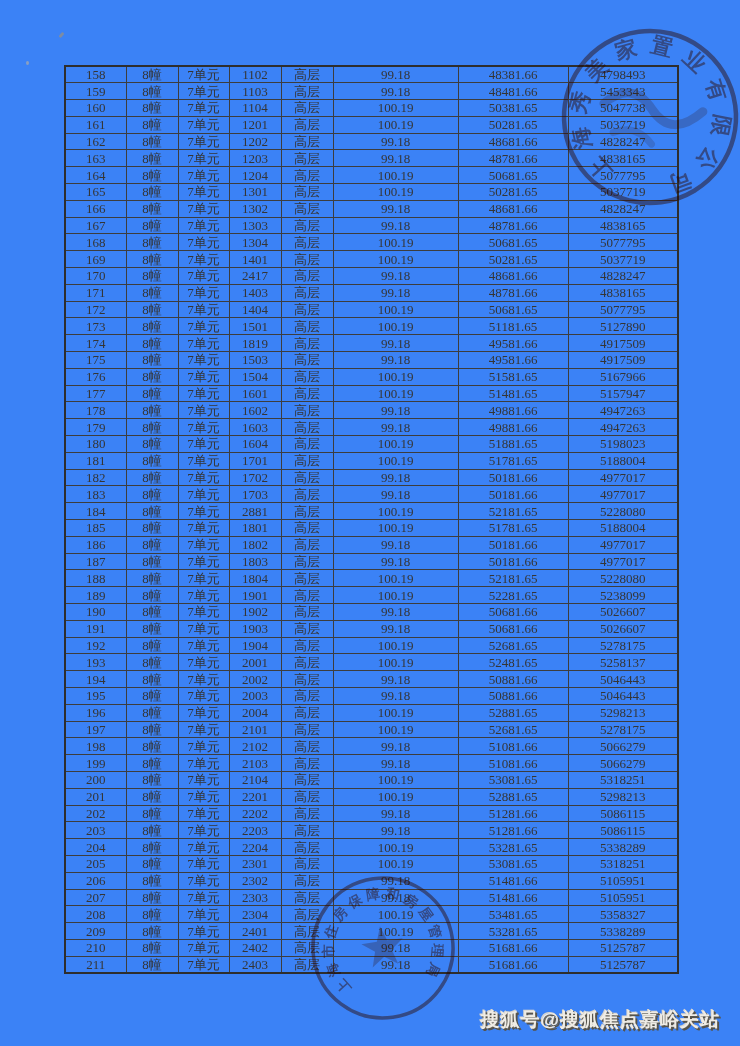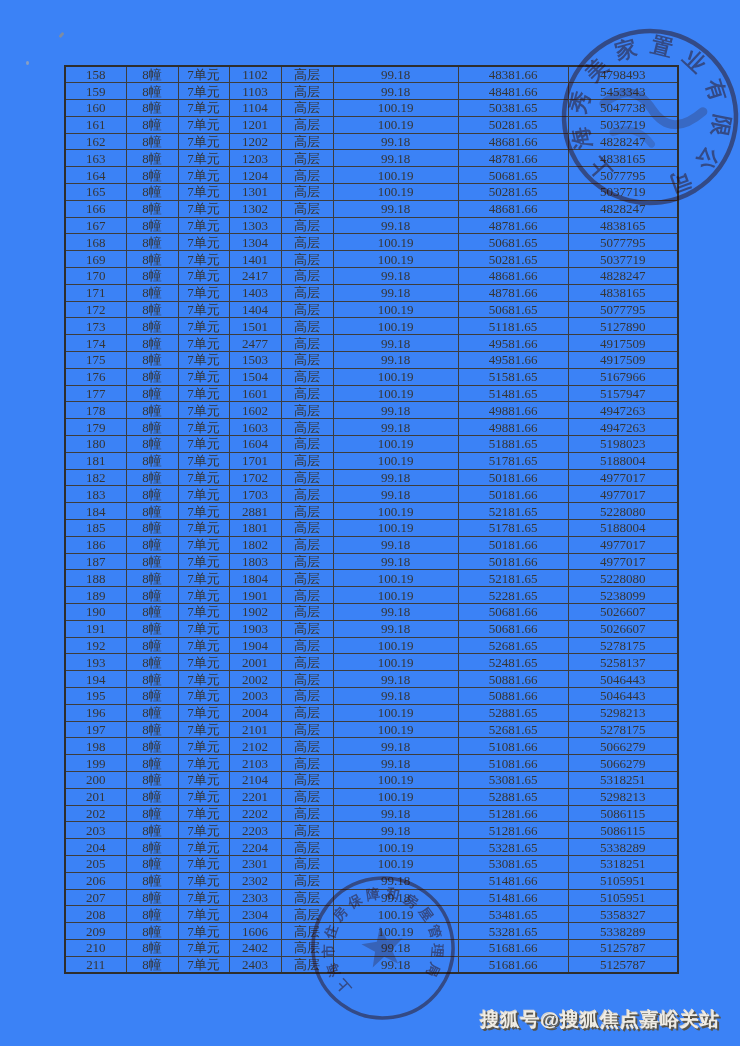--- a/index.html
+++ b/index.html
@@ -218,21 +218,21 @@
           <td>1501</td>
           <td>高层</td>
           <td>100.19</td>
           <td>51181.65</td>
           <td>5127890</td>
         </tr>
         <tr>
           <td>174</td>
           <td>8幢</td>
           <td>7单元</td>
-          <td>2477</td>
+          <td>1819</td>
           <td>高层</td>
           <td>99.18</td>
           <td>49581.66</td>
           <td>4917509</td>
         </tr>
         <tr>
           <td>175</td>
           <td>8幢</td>
           <td>7单元</td>
           <td>1503</td>
@@ -568,21 +568,21 @@
           <td>2304</td>
           <td>高层</td>
           <td>100.19</td>
           <td>53481.65</td>
           <td>5358327</td>
         </tr>
         <tr>
           <td>209</td>
           <td>8幢</td>
           <td>7单元</td>
-          <td>1606</td>
+          <td>2401</td>
           <td>高层</td>
           <td>100.19</td>
           <td>53281.65</td>
           <td>5338289</td>
         </tr>
         <tr>
           <td>210</td>
           <td>8幢</td>
           <td>7单元</td>
           <td>2402</td>

